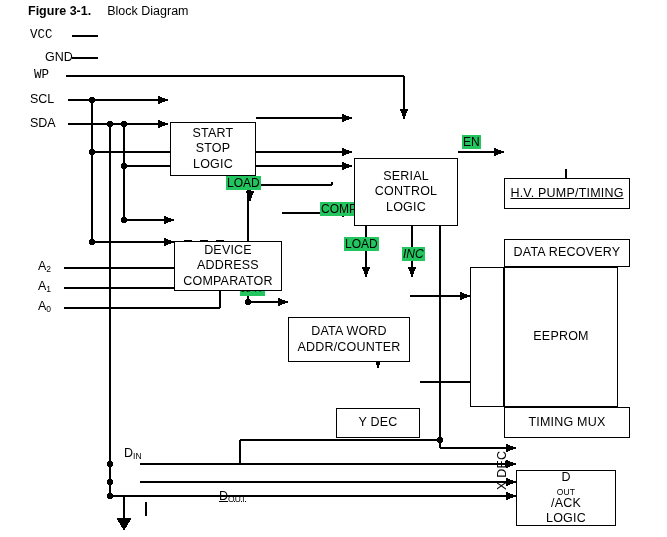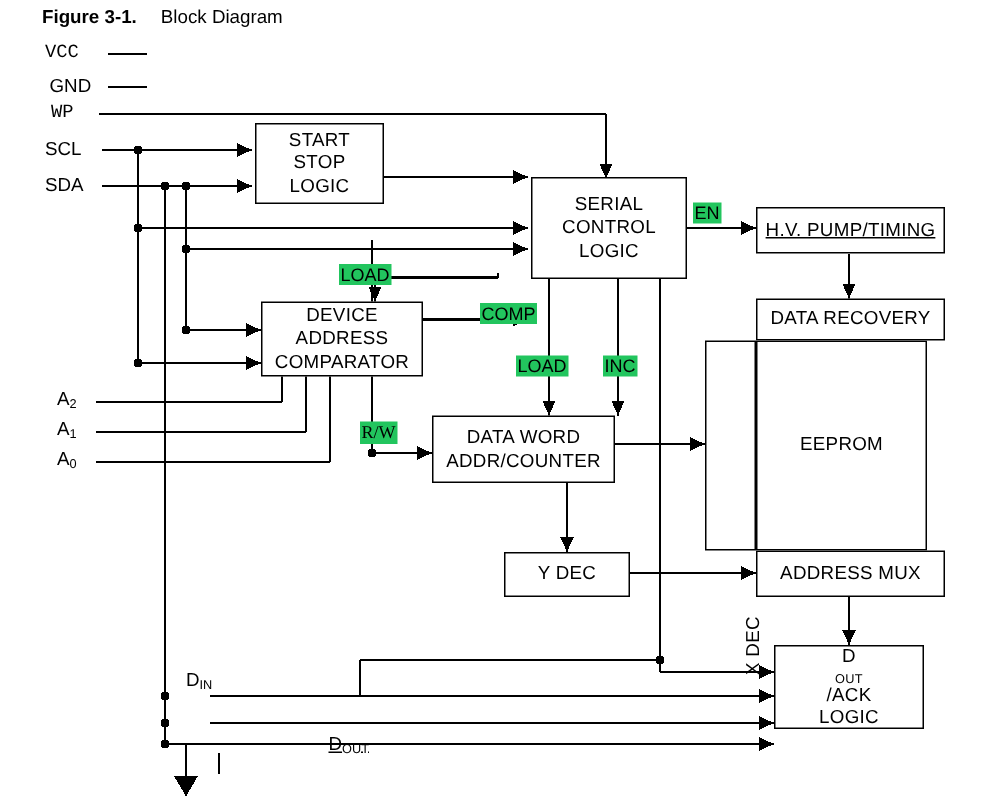--- a/index.html
+++ b/index.html
@@ -48,20 +48,21 @@
     background: #fff;
     box-sizing: border-box;
     display: flex;
     flex-direction: column;
     align-items: center;
     justify-content: center;
     font-size: 12.5px;
     line-height: 1.22;
     text-align: center;
     letter-spacing: 0.2px;
+    margin-top: 40px;
   }
   .box span { display: block; white-space: nowrap; }
   .pinlabel {
     position: absolute;
     font-size: 12.5px;
     white-space: nowrap;
   }
   .pinlabel sub {
     font-size: 8.5px;
     vertical-align: baseline;
@@ -213,36 +214,36 @@
         <circle cx="248" cy="302" r="3"></circle>
         <circle cx="110" cy="464" r="3"></circle>
         <circle cx="110" cy="482" r="3"></circle>
         <circle cx="110" cy="496" r="3"></circle>
         <circle cx="440" cy="440" r="3"></circle>
       </g>
     </g>
   </svg>
 
   <div class="pinlabel" style="left:30px; top:28px;font-family:Liberation Mono, monospace;">VCC</div>
-  <div class="pinlabel" style="left:33px; top:50px;">GND</div>
+  <div class="pinlabel" style="left:45px; top:50px;">GND</div>
   <div class="pinlabel" style="left:34px; top:68px;font-family:Liberation Mono, monospace;">WP</div>
   <div class="pinlabel" style="left:30px; top:92px;">SCL</div>
   <div class="pinlabel" style="left:30px; top:116px;">SDA</div>
 
   <div class="pinlabel" style="left:38px; top:259px;"><span>A</span><sub>2</sub></div>
   <div class="pinlabel" style="left:38px; top:279px;"><span>A</span><sub>1</sub></div>
   <div class="pinlabel" style="left:38px; top:299px;"><span>A</span><sub>0</sub></div>
 
   <div class="pinlabel" style="left:124px; top:446px;"><span>D</span><sub>IN</sub></div>
   <div class="pinlabel" style="left:219px; top:489px;text-decoration:underline;"><span>D</span><sub>OUT</sub></div>
 
   <div class="netlabel" style="left:226px; top:176px;">LOAD</div>
   <div class="netlabel" style="left:320px; top:202px;">COMP</div>
   <div class="netlabel" style="left:344px; top:237px;">LOAD</div>
-  <div class="netlabel" style="left:402px; top:237px;">INC</div>
+  <div class="netlabel" style="left:402px; top:247px;font-style:italic;">INC</div>
   <div class="netlabel" style="left:462px; top:135px;">EN</div>
   <div class="netlabel" style="left:240px; top:281px;font-family:Liberation Serif, serif;">R/W</div>
 
   <div class="box" style="left:170px; top:82px; width:86px; height:54px;">
     <span>START</span>
     <span>STOP</span>
     <span>LOGIC</span>
   </div>
 
   <div class="box" style="left:354px; top:118px; width:104px; height:68px;">
@@ -276,21 +277,21 @@
   <div class="box" style="left:288px; top:277px; width:122px; height:45px;">
     <span>DATA WORD</span>
     <span>ADDR/COUNTER</span>
   </div>
 
   <div class="box" style="left:336px; top:368px; width:84px; height:30px;">
     <span>Y DEC</span>
   </div>
 
   <div class="box" style="left:504px; top:367px; width:126px; height:31px;">
-    <span>ADDRESS MUX</span>
+    <span>TIMING MUX</span>
   </div>
 
   <div class="box" style="left:516px; top:430px; width:100px; height:56px;">
     <span>
         <span>D</span>
         <span class="sub-small">OUT</span>
         <span>/ACK</span>
       </span>
     <span>LOGIC</span>
   </div>

